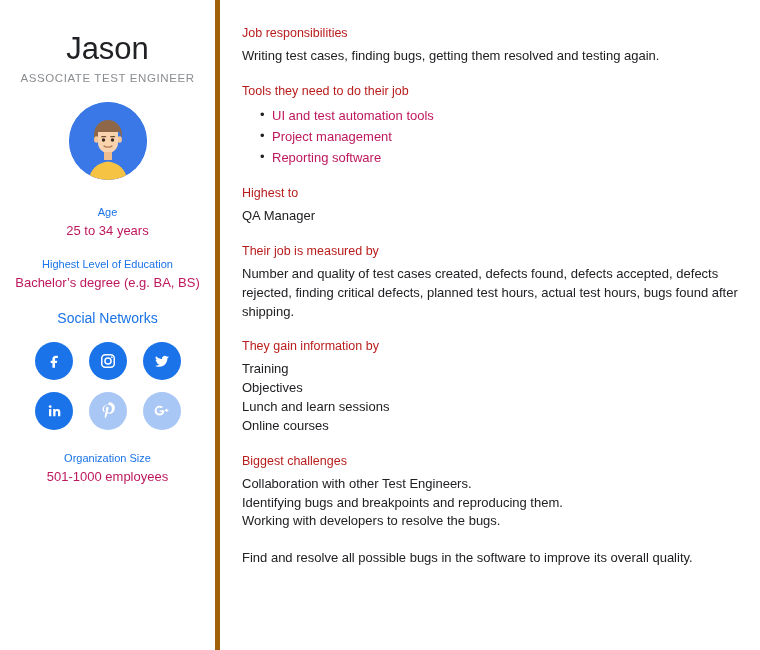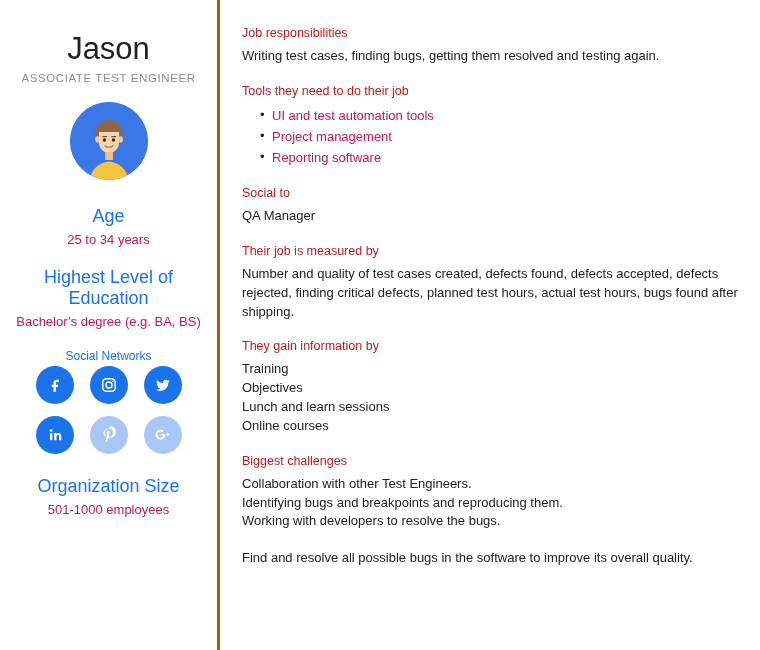--- a/index.html
+++ b/index.html
@@ -20,21 +20,21 @@
     height: 650px;
     box-sizing: border-box;
   }
 
   
   .sidebar {
     width: 220px;
     box-sizing: border-box;
     padding: 22px 14px 0 14px;
     text-align: center;
-    border-right: 3px solid #a16207;
+    border-right: 5px solid #a16207;
     position: relative;
   }
   .persona-name {
     font-size: 31px;
     font-weight: 400;
     color: #202124;
     letter-spacing: 0px;
     margin: 10px 0 6px 0;
     line-height: 1.1;
   }
@@ -55,32 +55,32 @@
     height: 78px;
     border-radius: 50%;
     background: #3b78e7;
     display: block;
   }
   .field {
     margin-bottom: 20px;
   }
   .field-label {
     color: #1a73e8;
-    font-size: 18px;
+    font-size: 11px;
     margin-bottom: 5px;
   }
   .field-value {
     font-size: 13px;
     color: #be185d;
   }
 
   .social-label {
     color: #1a73e8;
-    font-size: 12px;
-    margin-bottom: 3px;
+    font-size: 14px;
+    margin-bottom: 16px;
   }
   .social-rows {
     margin-bottom: 22px;
   }
   .social-row {
     display: flex;
     justify-content: center;
     gap: 16px;
     margin-bottom: 12px;
   }
@@ -249,21 +249,21 @@
     <div class="section">
       <div class="section-title">Tools they need to do their job</div>
       <ul class="bullets">
         <li>UI and test automation tools</li>
         <li>Project management</li>
         <li>Reporting software</li>
       </ul>
     </div>
 
     <div class="section">
-      <div class="section-title">Social to</div>
+      <div class="section-title">Highest to</div>
       <div class="section-text">QA Manager</div>
     </div>
 
     <div class="section">
       <div class="section-title">Their job is measured by</div>
       <div class="section-text">Number and quality of test cases created, defects found, defects accepted, defects rejected, finding critical defects, planned test hours, actual test hours, bugs found after shipping.</div>
     </div>
 
     <div class="section">
       <div class="section-title">They gain information by</div>

